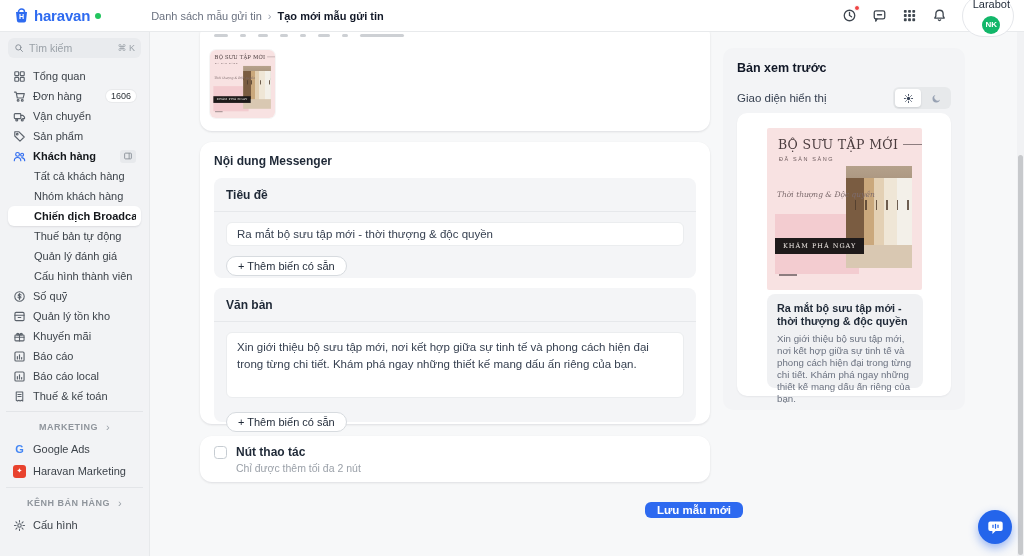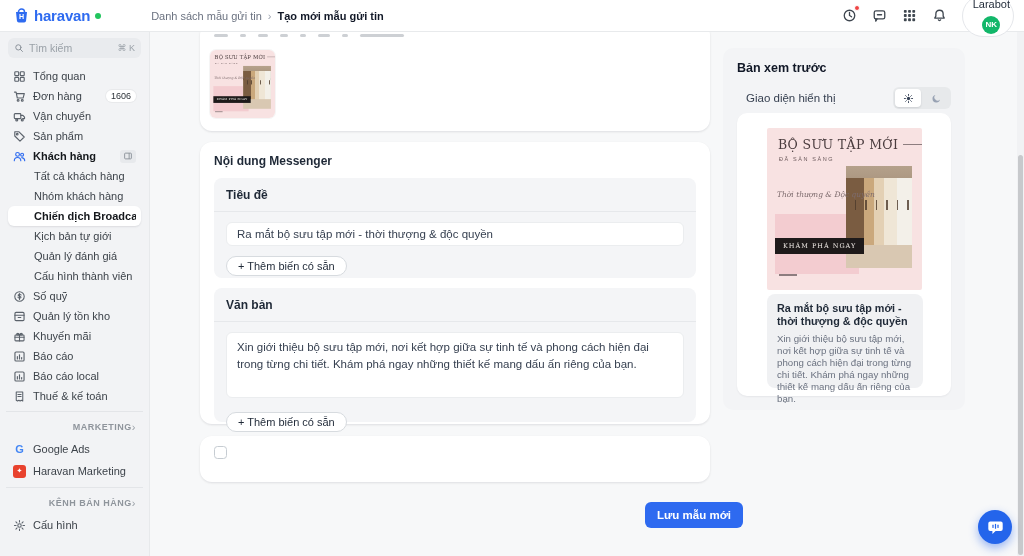--- a/index.html
+++ b/index.html
@@ -37,21 +37,21 @@
   .slabel { font-size:11px; white-space:nowrap; overflow:hidden; }
   .srow.parent .slabel { font-weight:700; color:#15181c; }
   .srow.parent .sicon { color:#2e6bf0; }
   .srow.sub { padding-left:26px; }
   .srow.active { background:#fff; box-shadow:0 1px 2px rgba(16,24,40,.10); }
   .srow.active .slabel { font-weight:700; color:#15181c; }
   .badge { margin-left:auto; background:#fff; border-radius:8px; font-size:9px; color:#2b3138; padding:1px 5px; box-shadow:0 0 0 1px rgba(0,0,0,.04); }
   .trail-btn { margin-left:auto; width:16px; height:13px; border-radius:3px; background:#e7e9ec; display:flex; align-items:center; justify-content:center; color:#868d95; }
   .trail-btn svg { width:10px; height:10px; }
   .sdivider { height:1px; background:#e3e5e8; margin:5px -2px 4px; }
-  .ssection { height:22px; display:flex; align-items:center; justify-content:flex-end; padding:0 5px; font-size:9px; font-weight:700; letter-spacing:.5px; color:#8f959c; }
+  .ssection { height:22px; display:flex; align-items:center; justify-content:center; padding:0 5px; font-size:9px; font-weight:700; letter-spacing:.5px; color:#8f959c;gap:8px; }
   .ssection .chev { font-size:11px; color:#9aa1a8; font-weight:400; }
   .srow.tall { height:22px; }
   .gicon { width:13px; height:13px; flex:none; display:flex; align-items:center; justify-content:center; }
   .google-g { font-size:11px; font-weight:700; color:#4285f4; line-height:13px; }
   .hrv-mkt { width:13px; height:13px; border-radius:3px; background:#e8422e; color:#fff; font-size:7px; display:flex; align-items:center; justify-content:center; }
 
   
   .main { position:absolute; top:32px; left:150px; right:0; bottom:0; background:#f7f8f9; overflow:hidden; }
   .card { position:absolute; background:#fff; border-radius:12px; box-shadow:0 1px 2px rgba(16,24,40,.05),0 1px 3px rgba(16,24,40,.06); }
   .card1 { left:50px; top:-9px; width:510px; height:108px; }
@@ -63,27 +63,27 @@
   .gb-label { font-size:12px; font-weight:700; color:#1f2937; }
   .gb-divider { height:1px; background:#e6e8eb; margin:9px -12px 10px; }
   .text-input { width:100%; height:24px; border:1px solid #ebedef; border-radius:6px; background:#fff; font-size:11.5px; color:#374151; padding:0 10px; font-family:inherit; outline:none; }
   .text-area { width:100%; height:66px; border:1px solid #ebedef; border-radius:6px; background:#fff; font-size:11.5px; line-height:1.45; color:#374151; padding:6px 10px; font-family:inherit; outline:none; resize:none; }
   .add-var-btn { margin-top:10px; display:inline-block; background:#fff; border:1px solid #d7dbdf; border-radius:14px; padding:3px 11px; font-size:11px; color:#1f2937; cursor:pointer; }
   .card3 { left:50px; top:404px; width:510px; height:46px; padding:9px 14px; }
   .cb-row { display:flex; gap:9px; }
   .checkbox { width:13px; height:13px; border:1.5px solid #c6ccd2; border-radius:3.5px; background:#fff; margin-top:1px; flex:none; cursor:pointer; }
   .cb-label { font-size:12px; font-weight:700; color:#1f2937; }
   .cb-hint { font-size:10.5px; color:#9ba1a9; margin-top:3px; }
-  .save-btn { position:absolute; left:495px; top:470px; height:26px; background:#2e6af0; color:#fff; border:none; border-radius:6px; font-size:11.5px; font-weight:600; padding:0 12px; font-family:inherit; cursor:pointer; }
+  .save-btn { position:absolute; left:495px; top:470px; height:16px; background:#2e6af0; color:#fff; border:none; border-radius:6px; font-size:11.5px; font-weight:600; padding:0 12px; font-family:inherit; cursor:pointer; }
 
   
   .panel { position:absolute; left:573px; top:16px; width:242px; height:362px; background:#f3f4f6; border-radius:10px; padding:13px 14px; }
   .panel-title { font-size:12.5px; font-weight:700; color:#111827; }
   .panel-row { margin-top:12px; display:flex; align-items:center; justify-content:space-between; }
-  .panel-row-label { font-size:11.5px; color:#374151;margin-left:9px; }
+  .panel-row-label { font-size:11.5px; color:#374151; }
   .toggle { display:flex; background:#e7e9eb; border-radius:6px; padding:2px; gap:2px; }
   .tseg { width:26px; height:18px; border-radius:4px; display:flex; align-items:center; justify-content:center; cursor:pointer; }
   .tseg.on { background:#fff; box-shadow:0 1px 2px rgba(16,24,40,.12); color:#344054; }
   .tseg.off { color:#98a2b3; }
   .tseg svg { width:11px; height:11px; }
   .pcard { position:absolute; left:14px; top:65px; width:214px; height:283px; background:#fff; border-radius:10px; box-shadow:0 1px 2px rgba(16,24,40,.06); }
 
   
   .poster { position:relative; width:155px; height:162px; background:#f8e2e2; overflow:hidden; border-radius:2px; }
   .poster-accent { position:absolute; left:8px; top:86px; width:84px; height:60px; background:#f3ccd0; }
@@ -337,21 +337,21 @@
   <div class="srow sub">
       <span class="slabel">Tất cả khách hàng</span>
     </div>
   <div class="srow sub">
       <span class="slabel">Nhóm khách hàng</span>
     </div>
   <div class="srow sub active">
       <span class="slabel">Chiến dịch Broadcast</span>
     </div>
   <div class="srow sub">
-      <span class="slabel">Kịch bản tự giới</span>
+      <span class="slabel">Thuế bản tự động</span>
     </div>
   <div class="srow sub">
       <span class="slabel">Quản lý đánh giá</span>
     </div>
   <div class="srow sub">
       <span class="slabel">Cấu hình thành viên</span>
     </div>
   <div class="srow">
       <span class="sicon">
         <svg>
@@ -473,20 +473,24 @@
       <div class="gb-label">Văn bản</div>
       <div class="gb-divider"></div>
       <textarea class="text-area" style="">Xin giới thiệu bộ sưu tập mới, nơi kết hợp giữa sự tinh tế và phong cách hiện đại trong từng chi tiết. Khám phá ngay những thiết kế mang dấu ấn riêng của bạn.</textarea>
       <button class="add-var-btn">+ Thêm biến có sẵn</button>
     </div>
   </div>
 
   <div class="card card3">
     <div class="cb-row">
       <span class="checkbox"></span>
+      <div>
+        <div class="cb-label">Nút thao tác</div>
+        <div class="cb-hint">Chỉ được thêm tối đa 2 nút</div>
+      </div>
     </div>
   </div>
 
   <button class="save-btn">Lưu mẫu mới</button>
 
   <div class="panel">
     <div class="panel-title">Bản xem trước</div>
     <div class="panel-row">
       <span class="panel-row-label">Giao diện hiển thị</span>
       <div class="toggle">

